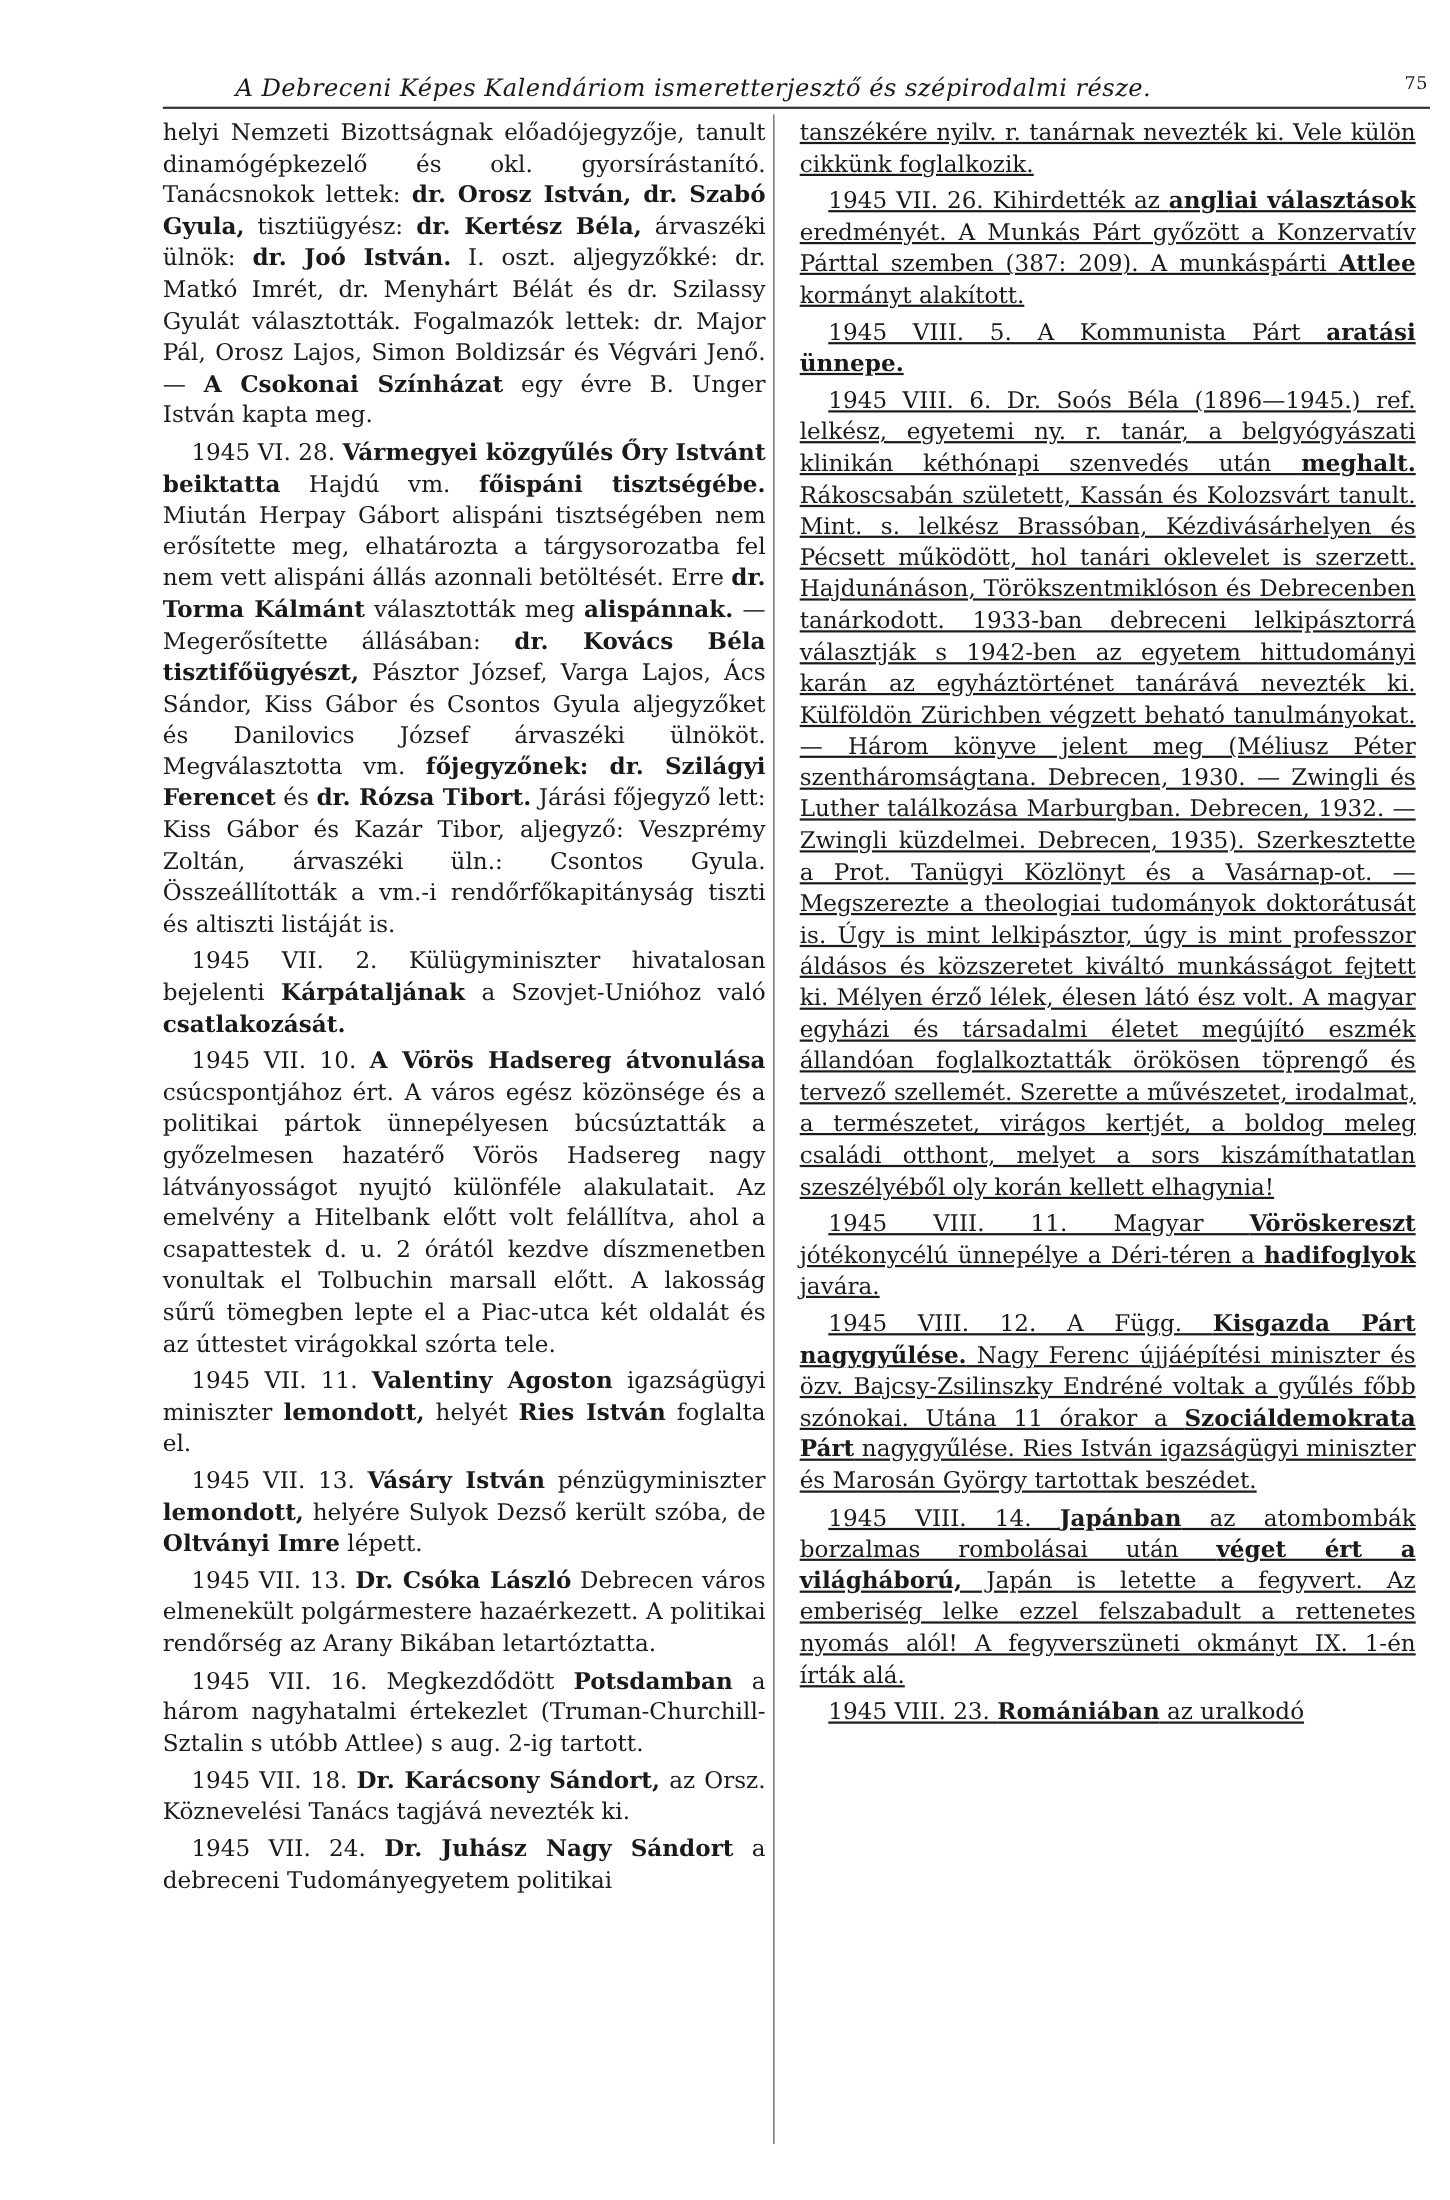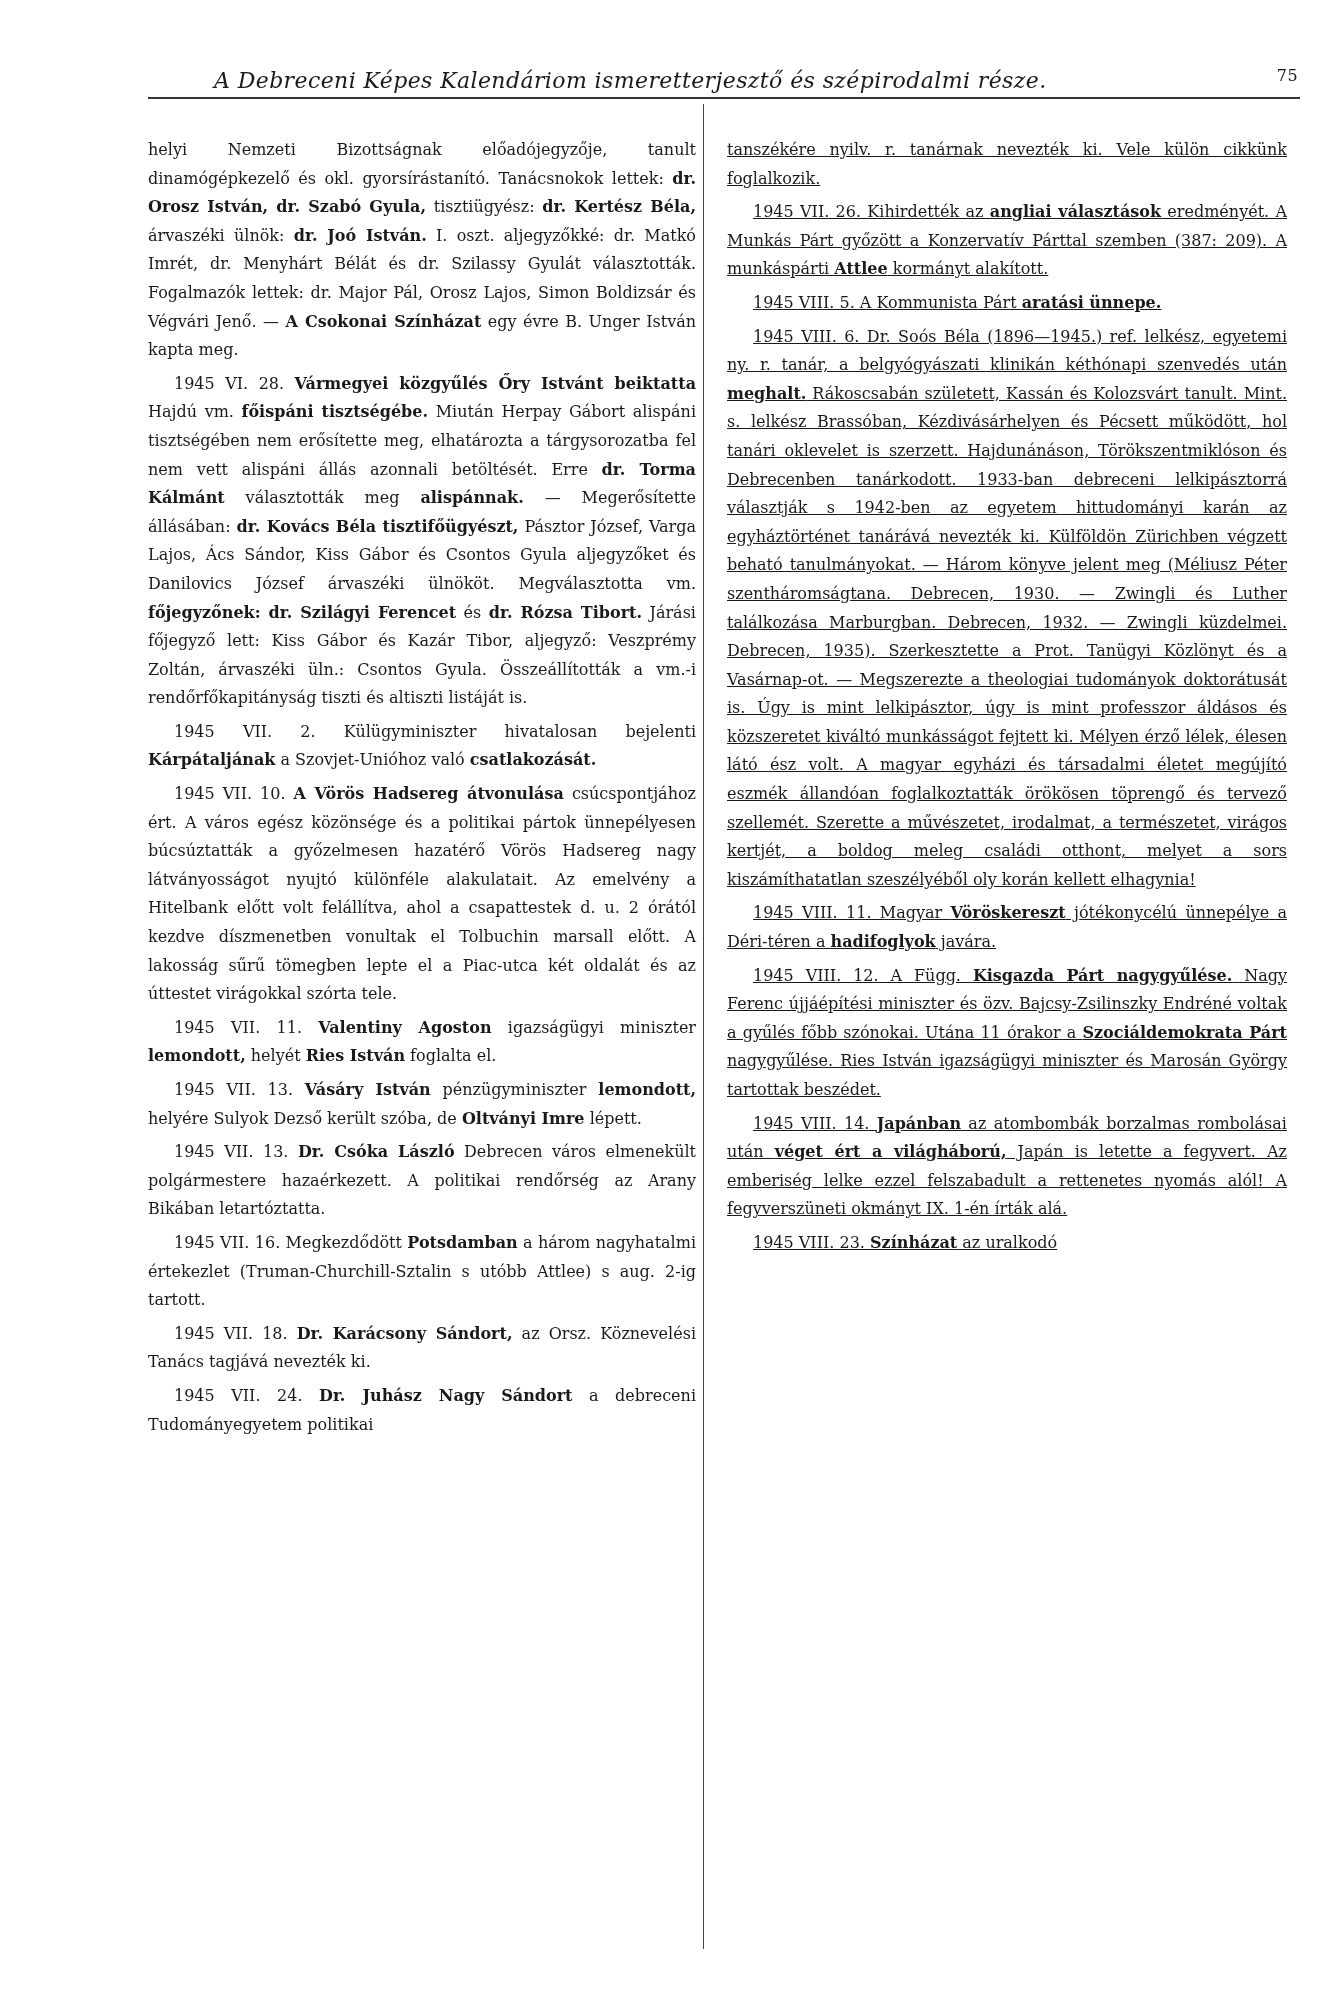--- a/index.html
+++ b/index.html
@@ -8,22 +8,22 @@
   .running-head {
     position: absolute; left: 104px; top: 62px; width: 1156px; height: 36px;
     font-family: "DejaVu Serif", serif; font-style: italic; font-size: 22px;
     letter-spacing: 0.4px;
   }
   .running-head .title { position: absolute; left: 66px; top: 6px; }
   .running-head .pageno { position: absolute; right: 6px; top: 4px; font-style: normal; font-size: 16px; }
   .head-rule { position: absolute; left: 104px; top: 97px; width: 1152px; height: 2px; background: #333; }
   .col-rule { position: absolute; left: 659px; top: 104px; width: 1px; height: 1845px; background: #444; }
   .col {
-    position: absolute; top: 136px; width: 548px;
-    font-family: "DejaVu Serif", serif; font-size: 16px; line-height: 28.6px;
+    position: absolute; top: 106px; width: 548px;
+    font-family: "DejaVu Serif", serif; font-size: 21px; line-height: 28.6px;
     text-align: justify; hyphens: manual;
   }
   .col.left { left: 104px; }
   .col.right { left: 683px; width: 560px; text-decoration: underline; }
   .col p { margin: 0 0 5px 0; text-indent: 26px; }
   .col p.cont { text-indent: 0; }
   .col b { font-weight: bold; }
 </style>
 </head>
 <body>
@@ -49,15 +49,15 @@
       <p>1945 VII. 24. <b>Dr. Juhász Nagy Sándort</b> a debreceni Tudományegyetem politikai</p>
     </div>
   <div class="col right">
       <p class="cont">tanszékére nyilv. r. tanárnak nevezték ki. Vele külön cikkünk foglalkozik.</p>
       <p>1945 VII. 26. Kihirdették az <b>angliai választások</b> eredményét. A Munkás Párt győzött a Konzervatív Párttal szemben (387: 209). A munkáspárti <b>Attlee</b> kormányt alakított.</p>
       <p>1945 VIII. 5. A Kommunista Párt <b>aratási ünnepe.</b></p>
       <p>1945 VIII. 6. Dr. Soós Béla (1896—1945.) ref. lelkész, egyetemi ny. r. tanár, a belgyógyászati klinikán kéthónapi szenvedés után <b>meghalt.</b> Rákoscsabán született, Kassán és Kolozsvárt tanult. Mint. s. lelkész Brassóban, Kézdivásárhelyen és Pécsett működött, hol tanári oklevelet is szerzett. Hajdunánáson, Törökszentmiklóson és Debrecenben tanárkodott. 1933-ban debreceni lelkipásztorrá választják s 1942-ben az egyetem hittudományi karán az egyháztörténet tanárává nevezték ki. Külföldön Zürichben végzett beható tanulmányokat. — Három könyve jelent meg (Méliusz Péter szentháromságtana. Debrecen, 1930. — Zwingli és Luther találkozása Marburgban. Debrecen, 1932. — Zwingli küzdelmei. Debrecen, 1935). Szerkesztette a Prot. Tanügyi Közlönyt és a Vasárnap-ot. — Megszerezte a theologiai tudományok doktorátusát is. Úgy is mint lelkipásztor, úgy is mint professzor áldásos és közszeretet kiváltó munkásságot fejtett ki. Mélyen érző lélek, élesen látó ész volt. A magyar egyházi és társadalmi életet megújító eszmék állandóan foglalkoztatták örökösen töprengő és tervező szellemét. Szerette a művészetet, irodalmat, a természetet, virágos kertjét, a boldog meleg családi otthont, melyet a sors kiszámíthatatlan szeszélyéből oly korán kellett elhagynia!</p>
       <p>1945 VIII. 11. Magyar <b>Vöröskereszt</b> jótékonycélú ünnepélye a Déri-téren a <b>hadifoglyok</b> javára.</p>
       <p>1945 VIII. 12. A Függ. <b>Kisgazda Párt nagygyűlése.</b> Nagy Ferenc újjáépítési miniszter és özv. Bajcsy-Zsilinszky Endréné voltak a gyűlés főbb szónokai. Utána 11 órakor a <b>Szociáldemokrata Párt</b> nagygyűlése. Ries István igazságügyi miniszter és Marosán György tartottak beszédet.</p>
       <p>1945 VIII. 14. <b>Japánban</b> az atombombák borzalmas rombolásai után <b>véget ért a világháború,</b> Japán is letette a fegyvert. Az emberiség lelke ezzel felszabadult a rettenetes nyomás alól! A fegyverszüneti okmányt IX. 1-én írták alá.</p>
-      <p>1945 VIII. 23. <b>Színházat</b> az uralkodó</p>
+      <p>1945 VIII. 23. <b>Romániában</b> az uralkodó</p>
     </div>
 </div>
 
 </body></html>

